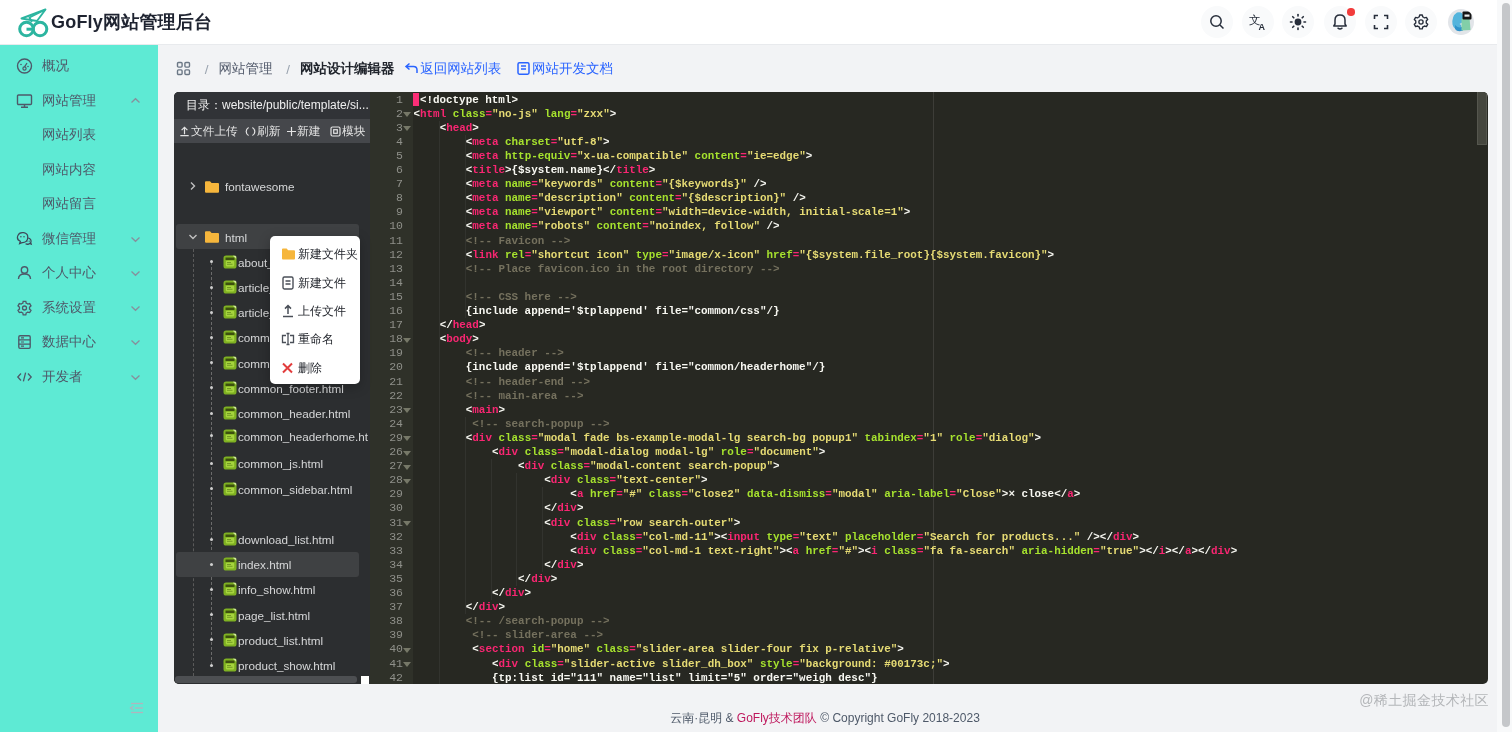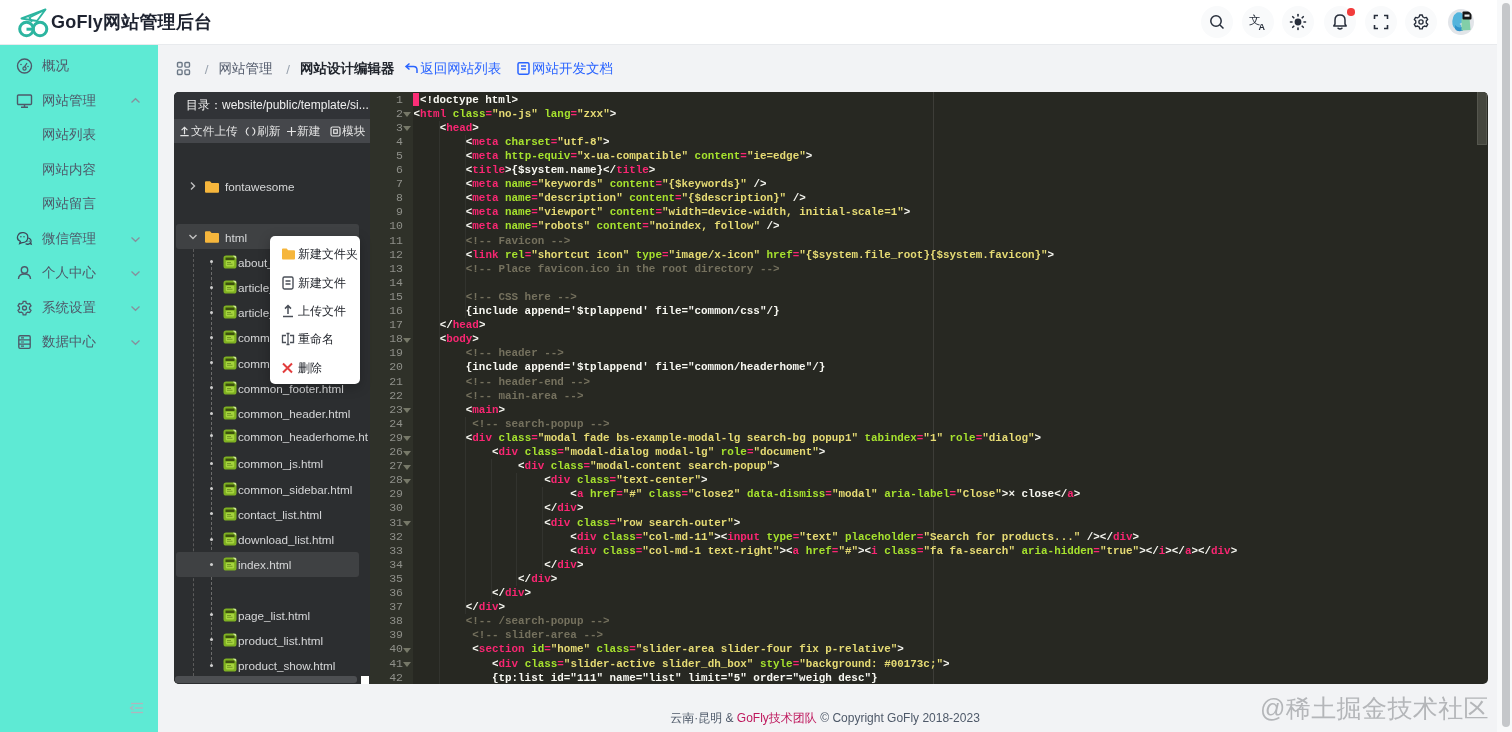--- a/index.html
+++ b/index.html
@@ -44,21 +44,21 @@
 .ig{position:absolute;width:1px;background:rgba(255,255,255,0.055)}
 #cursor{position:absolute;left:239px;top:0.5px;width:6.4px;height:13.5px;background:#fb2e77}
 #edvsb{position:absolute;left:1303px;top:-4px;width:10px;height:57px;background:#45463e;border:1px solid #55564e}
 
 #ctx{position:absolute;left:270px;top:236px;width:90px;height:148px;background:#fff;border-radius:5px;box-shadow:0 3px 12px rgba(0,0,0,.25);z-index:6}
 .ci{position:absolute;left:0;width:112px;height:28.4px;font-size:12px;color:#23262d}
 .ci svg{position:absolute;left:11px;top:50%;transform:translateY(-50%)}
 .ci span{position:absolute;left:28px;top:50%;transform:translateY(-50%);white-space:nowrap}
 
 #ft1{position:absolute;left:160px;top:710px;width:1330px;text-align:center;font-size:12px;color:#4e5969}
-#ft2{position:absolute;right:23px;top:692px;font-size:25px;color:#b4b6b9;letter-spacing:.4px}
+#ft2{position:absolute;right:23px;top:692px;font-size:14px;color:#b4b6b9;letter-spacing:.4px}
 
 #bsbt{position:absolute;right:0;top:0;width:15px;height:732px;background:#f8f9fa;z-index:9}
 #bsb{position:absolute;right:2px;top:3px;width:8px;height:724px;background:#c5c7ca;border-radius:4px;z-index:10}
 </style></head><body>
 
 <div id="panel">
   <div id="gutter"></div>
   <div id="pmargin"></div>
   <div class="ig" style="left:265.2px;top:28.7px;height:563.3px"></div>
   <div class="ig" style="left:290.9px;top:42.8px;height:183.2px"></div>
@@ -299,32 +299,20 @@
         <svg class="fico" viewBox="0 0 14 14">
           <rect x="0.5" y="0.5" width="13" height="13" rx="2.6" fill="#7fb122"></rect>
           <path d="M2.5 2.5 L11.5 2.5 L11.5 5 L2.5 5 Z" fill="#3c500e"></path>
           <path d="M9.8 0.8 L13.2 3.8 L13.2 1.8 Q13.2 0.8 12.2 0.8 Z" fill="#cfe79b"></path>
           <rect x="2.8" y="5.8" width="8.4" height="5.6" rx="1.1" fill="#a6d43e"></rect>
           <rect x="4" y="7" width="4" height="0.9" fill="#6d9421"></rect>
           <rect x="4" y="8.8" width="5.5" height="0.9" fill="#6d9421"></rect>
         </svg>
         <span class="tname">common_sidebar.html</span>
       </div>
-<div class="trow" style="top:409.3px">
-        <span class="bullet"></span>
-        <svg class="fico" viewBox="0 0 14 14">
-          <rect x="0.5" y="0.5" width="13" height="13" rx="2.6" fill="#7fb122"></rect>
-          <path d="M2.5 2.5 L11.5 2.5 L11.5 5 L2.5 5 Z" fill="#3c500e"></path>
-          <path d="M9.8 0.8 L13.2 3.8 L13.2 1.8 Q13.2 0.8 12.2 0.8 Z" fill="#cfe79b"></path>
-          <rect x="2.8" y="5.8" width="8.4" height="5.6" rx="1.1" fill="#a6d43e"></rect>
-          <rect x="4" y="7" width="4" height="0.9" fill="#6d9421"></rect>
-          <rect x="4" y="8.8" width="5.5" height="0.9" fill="#6d9421"></rect>
-        </svg>
-        <span class="tname">contact_list.html</span>
-      </div>
 <div class="trow" style="top:434.5px">
         <span class="bullet"></span>
         <svg class="fico" viewBox="0 0 14 14">
           <rect x="0.5" y="0.5" width="13" height="13" rx="2.6" fill="#7fb122"></rect>
           <path d="M2.5 2.5 L11.5 2.5 L11.5 5 L2.5 5 Z" fill="#3c500e"></path>
           <path d="M9.8 0.8 L13.2 3.8 L13.2 1.8 Q13.2 0.8 12.2 0.8 Z" fill="#cfe79b"></path>
           <rect x="2.8" y="5.8" width="8.4" height="5.6" rx="1.1" fill="#a6d43e"></rect>
           <rect x="4" y="7" width="4" height="0.9" fill="#6d9421"></rect>
           <rect x="4" y="8.8" width="5.5" height="0.9" fill="#6d9421"></rect>
         </svg>
@@ -335,20 +323,32 @@
         <span class="bullet"></span>
         <svg class="fico" viewBox="0 0 14 14">
           <rect x="0.5" y="0.5" width="13" height="13" rx="2.6" fill="#7fb122"></rect>
           <path d="M2.5 2.5 L11.5 2.5 L11.5 5 L2.5 5 Z" fill="#3c500e"></path>
           <path d="M9.8 0.8 L13.2 3.8 L13.2 1.8 Q13.2 0.8 12.2 0.8 Z" fill="#cfe79b"></path>
           <rect x="2.8" y="5.8" width="8.4" height="5.6" rx="1.1" fill="#a6d43e"></rect>
           <rect x="4" y="7" width="4" height="0.9" fill="#6d9421"></rect>
           <rect x="4" y="8.8" width="5.5" height="0.9" fill="#6d9421"></rect>
         </svg>
         <span class="tname">index.html</span>
+      </div>
+<div class="trow" style="top:484.9px">
+        <span class="bullet"></span>
+        <svg class="fico" viewBox="0 0 14 14">
+          <rect x="0.5" y="0.5" width="13" height="13" rx="2.6" fill="#7fb122"></rect>
+          <path d="M2.5 2.5 L11.5 2.5 L11.5 5 L2.5 5 Z" fill="#3c500e"></path>
+          <path d="M9.8 0.8 L13.2 3.8 L13.2 1.8 Q13.2 0.8 12.2 0.8 Z" fill="#cfe79b"></path>
+          <rect x="2.8" y="5.8" width="8.4" height="5.6" rx="1.1" fill="#a6d43e"></rect>
+          <rect x="4" y="7" width="4" height="0.9" fill="#6d9421"></rect>
+          <rect x="4" y="8.8" width="5.5" height="0.9" fill="#6d9421"></rect>
+        </svg>
+        <span class="tname">info_show.html</span>
       </div>
 <div class="trow" style="top:510.1px">
         <span class="bullet"></span>
         <svg class="fico" viewBox="0 0 14 14">
           <rect x="0.5" y="0.5" width="13" height="13" rx="2.6" fill="#7fb122"></rect>
           <path d="M2.5 2.5 L11.5 2.5 L11.5 5 L2.5 5 Z" fill="#3c500e"></path>
           <path d="M9.8 0.8 L13.2 3.8 L13.2 1.8 Q13.2 0.8 12.2 0.8 Z" fill="#cfe79b"></path>
           <rect x="2.8" y="5.8" width="8.4" height="5.6" rx="1.1" fill="#a6d43e"></rect>
           <rect x="4" y="7" width="4" height="0.9" fill="#6d9421"></rect>
           <rect x="4" y="8.8" width="5.5" height="0.9" fill="#6d9421"></rect>
@@ -554,20 +554,29 @@
         <path d="M1.5 4 L5.5 7.8 L9.5 4" fill="none" stroke="#86909c" stroke-width="1.3"></path>
       </svg>
     </div>
   <div class="mi" style="top:280px">
       <svg class="ic" width="17" height="17" viewBox="0 0 17 17">
         <rect x="2.8" y="2.2" width="11.4" height="12.6" rx="1.2" fill="none" stroke="#4e5969" stroke-width="1.35"></rect>
         <path d="M2.8 6.4 L14.2 6.4 M2.8 10.6 L14.2 10.6" stroke="#4e5969" stroke-width="1.2"></path>
         <path d="M5 4.3 L8 4.3 M5 8.5 L8 8.5 M5 12.7 L8 12.7" stroke="#4e5969" stroke-width="1.2"></path>
       </svg>
       <span class="lbl">数据中心</span>
+      <svg class="chev" width="11" height="11" viewBox="0 0 11 11">
+        <path d="M1.5 4 L5.5 7.8 L9.5 4" fill="none" stroke="#86909c" stroke-width="1.3"></path>
+      </svg>
+    </div>
+  <div class="mi" style="top:314.5px">
+      <svg class="ic" width="17" height="17" viewBox="0 0 17 17">
+        <path d="M5 5 L1.8 8.5 L5 12 M12 5 L15.2 8.5 L12 12 M9.6 4.2 L7.4 12.8" fill="none" stroke="#4e5969" stroke-width="1.3"></path>
+      </svg>
+      <span class="lbl">开发者</span>
       <svg class="chev" width="11" height="11" viewBox="0 0 11 11">
         <path d="M1.5 4 L5.5 7.8 L9.5 4" fill="none" stroke="#86909c" stroke-width="1.3"></path>
       </svg>
     </div>
   <div style="position:absolute;left:129px;top:655px;width:16px;height:16px"><svg width="16" height="16" viewBox="0 0 16 16">
         <g stroke="#b0b5bd" stroke-width="1.3">
           <path d="M2 3.5 L14 3.5"></path>
           <path d="M6 8 L14 8"></path>
           <path d="M2 12.5 L14 12.5"></path>
           <path d="M4.5 6 L1.5 8 L4.5 10" fill="none"></path>

